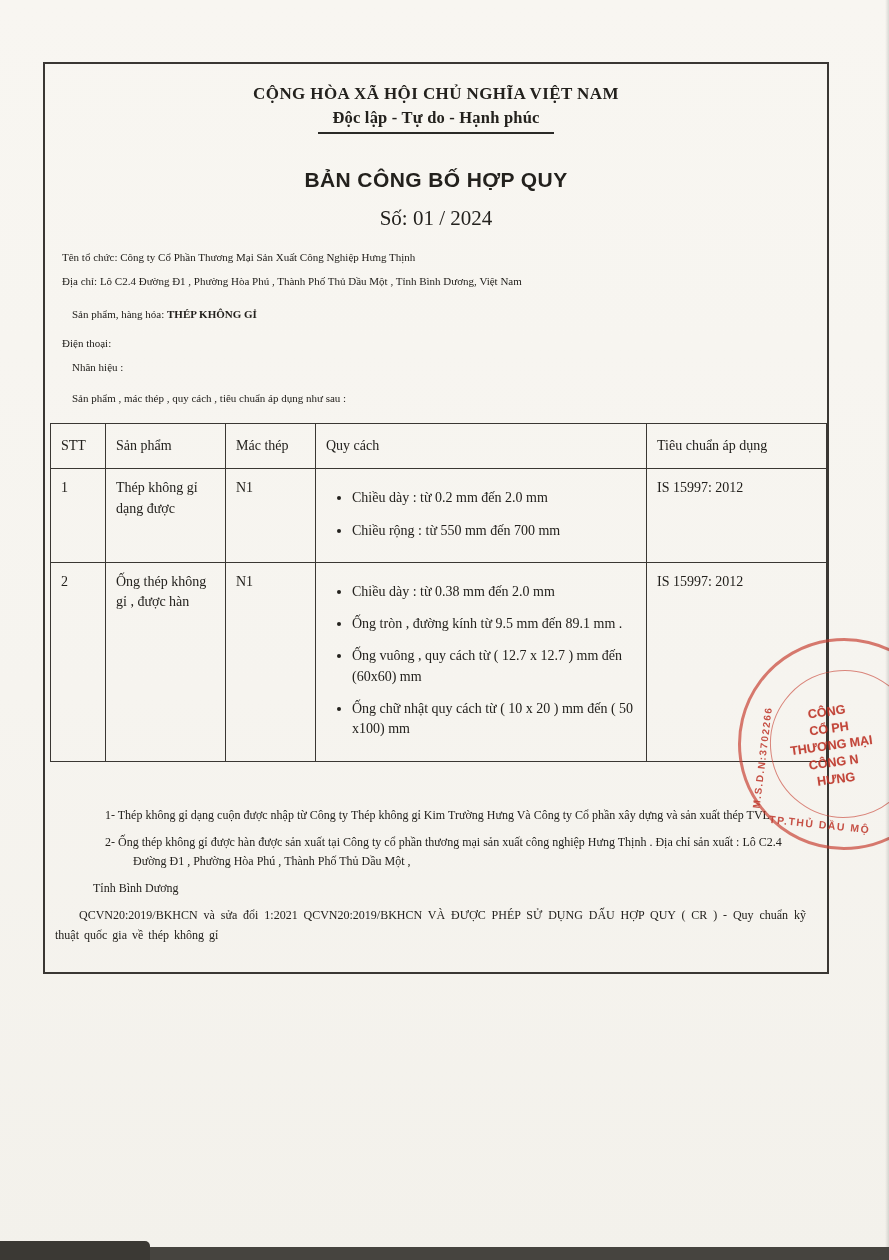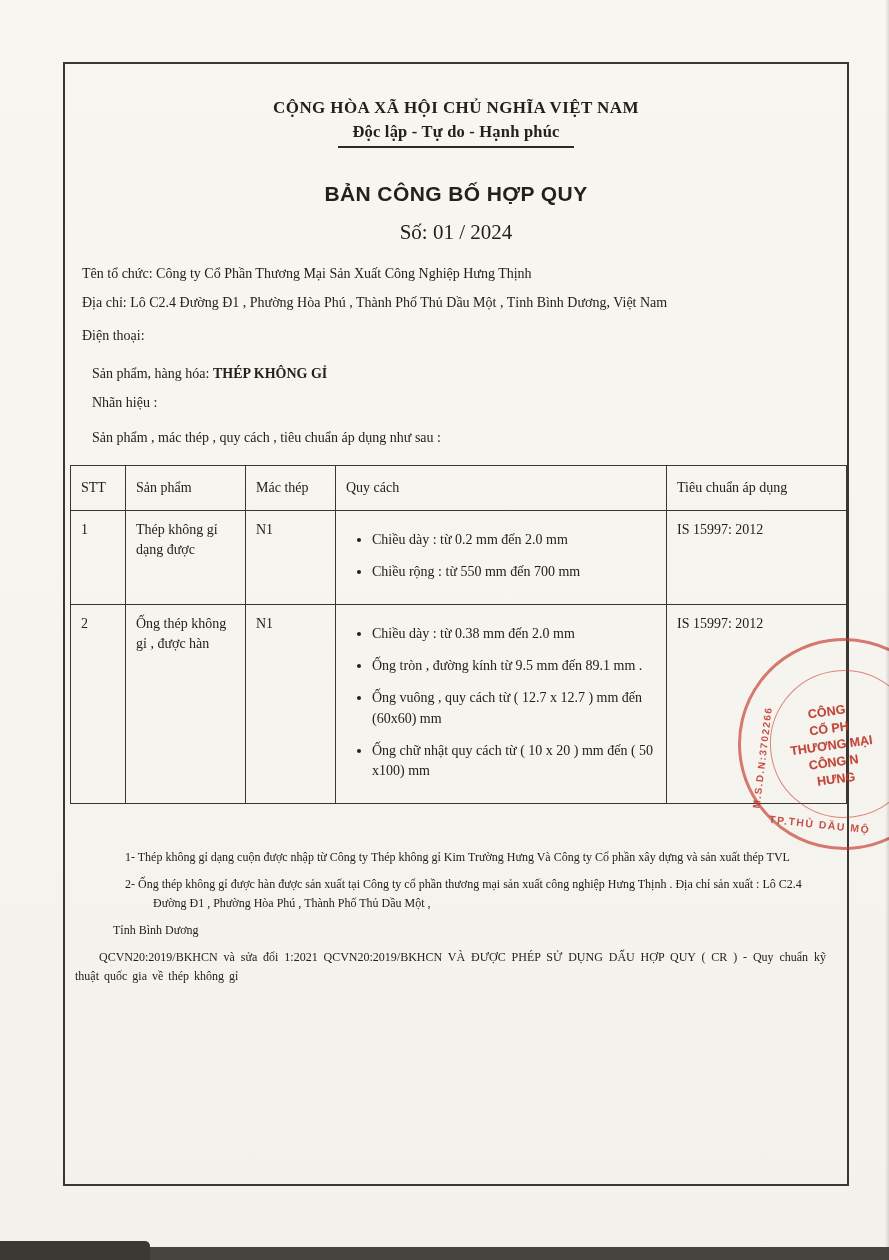--- a/index.html
+++ b/index.html
@@ -2,37 +2,37 @@
 <html><head>
 <meta charset="utf-8">
 <style>
   html,body{margin:0;padding:0;background:#d9d7d3;}
   .page{
     position:relative;width:889px;height:1260px;overflow:hidden;
     background:linear-gradient(180deg,#f8f6f1 0%,#f6f4ef 55%,#f3f1eb 100%);
     font-family:"Liberation Serif", serif;color:#23211d;
   }
   .frame{
-    position:absolute;left:63px;top:62px;width:786px;height:1124px;
-    border:2px solid #3a3733;box-sizing:border-box;padding:26px 5px 0 5px;
+    position:absolute;left:43px;top:62px;width:786px;height:912px;
+    border:2px solid #3a3733;box-sizing:border-box;padding:12px 5px 0 5px;
     background:transparent;
   }
   .center{text-align:center;}
   .nation{font-size:17px;font-weight:bold;letter-spacing:.4px;margin:8px 0 4px 0;}
   .motto-wrap{text-align:center;margin:2px 0 0 0;}
   .motto{
     display:inline-block;font-size:16.5px;font-weight:bold;
     padding:0 14px 4px 14px;border-bottom:2px solid #2b2a27;letter-spacing:.2px;
   }
   .doc-title{
     font-family:"Liberation Sans", sans-serif;font-size:21px;font-weight:bold;
     letter-spacing:.4px;margin:34px 0 0 0;text-align:center;
   }
   .doc-number{font-size:21px;margin:14px 0 0 0;text-align:center;}
-  p.body-line{font-size:14px;line-height:1.55;margin:7px 12px;}
+  p.body-line{font-size:11px;line-height:1.55;margin:7px 12px;}
   .first-para{margin-top:18px !important;}
   .indent-sm{margin-left:22px !important;}
   .bold{font-weight:bold;}
   
   table.spec{
     width:776px;border-collapse:collapse;margin:16px 0 0 0;
     font-size:14px;table-layout:fixed;
   }
   table.spec th, table.spec td{
     border:1.4px solid #3a3733;vertical-align:top;padding:9px 10px;
@@ -95,25 +95,25 @@
     <div class="nation center">CỘNG HÒA XÃ HỘI CHỦ NGHĨA VIỆT NAM</div>
     <div class="motto-wrap">
       <span class="motto">Độc lập - Tự do - Hạnh phúc</span>
     </div>
 
     <div class="doc-title">BẢN CÔNG BỐ HỢP QUY</div>
     <div class="doc-number">Số: 01 / 2024</div>
 
     <p class="body-line first-para">Tên tổ chức: Công ty Cổ Phần Thương Mại Sản Xuất Công Nghiệp Hưng Thịnh</p>
     <p class="body-line" style="margin-right:30px;">Địa chỉ: Lô C2.4 Đường Đ1 , Phường Hòa Phú , Thành Phố Thủ Dầu Một , Tỉnh Bình Dương, Việt Nam</p>
-    <p class="body-line" style="margin-top:12px;">Điện thoại:</p>
-
     <p class="body-line indent-sm" style="margin-top:16px;">
       <span>Sản phẩm, hàng hóa: </span><span class="bold">THÉP KHÔNG GỈ</span>
     </p>
+
+    <p class="body-line" style="margin-top:12px;">Điện thoại:</p>
     <p class="body-line indent-sm">Nhãn hiệu :</p>
     <p class="body-line indent-sm" style="margin-top:14px;">Sản phẩm , mác thép , quy cách , tiêu chuẩn áp dụng như sau :</p>
 
     <table class="spec">
       <colgroup>
         <col class="c-stt">
           <col class="c-sp">
           <col class="c-mt">
           <col class="c-qc">
           <col class="c-tc">

